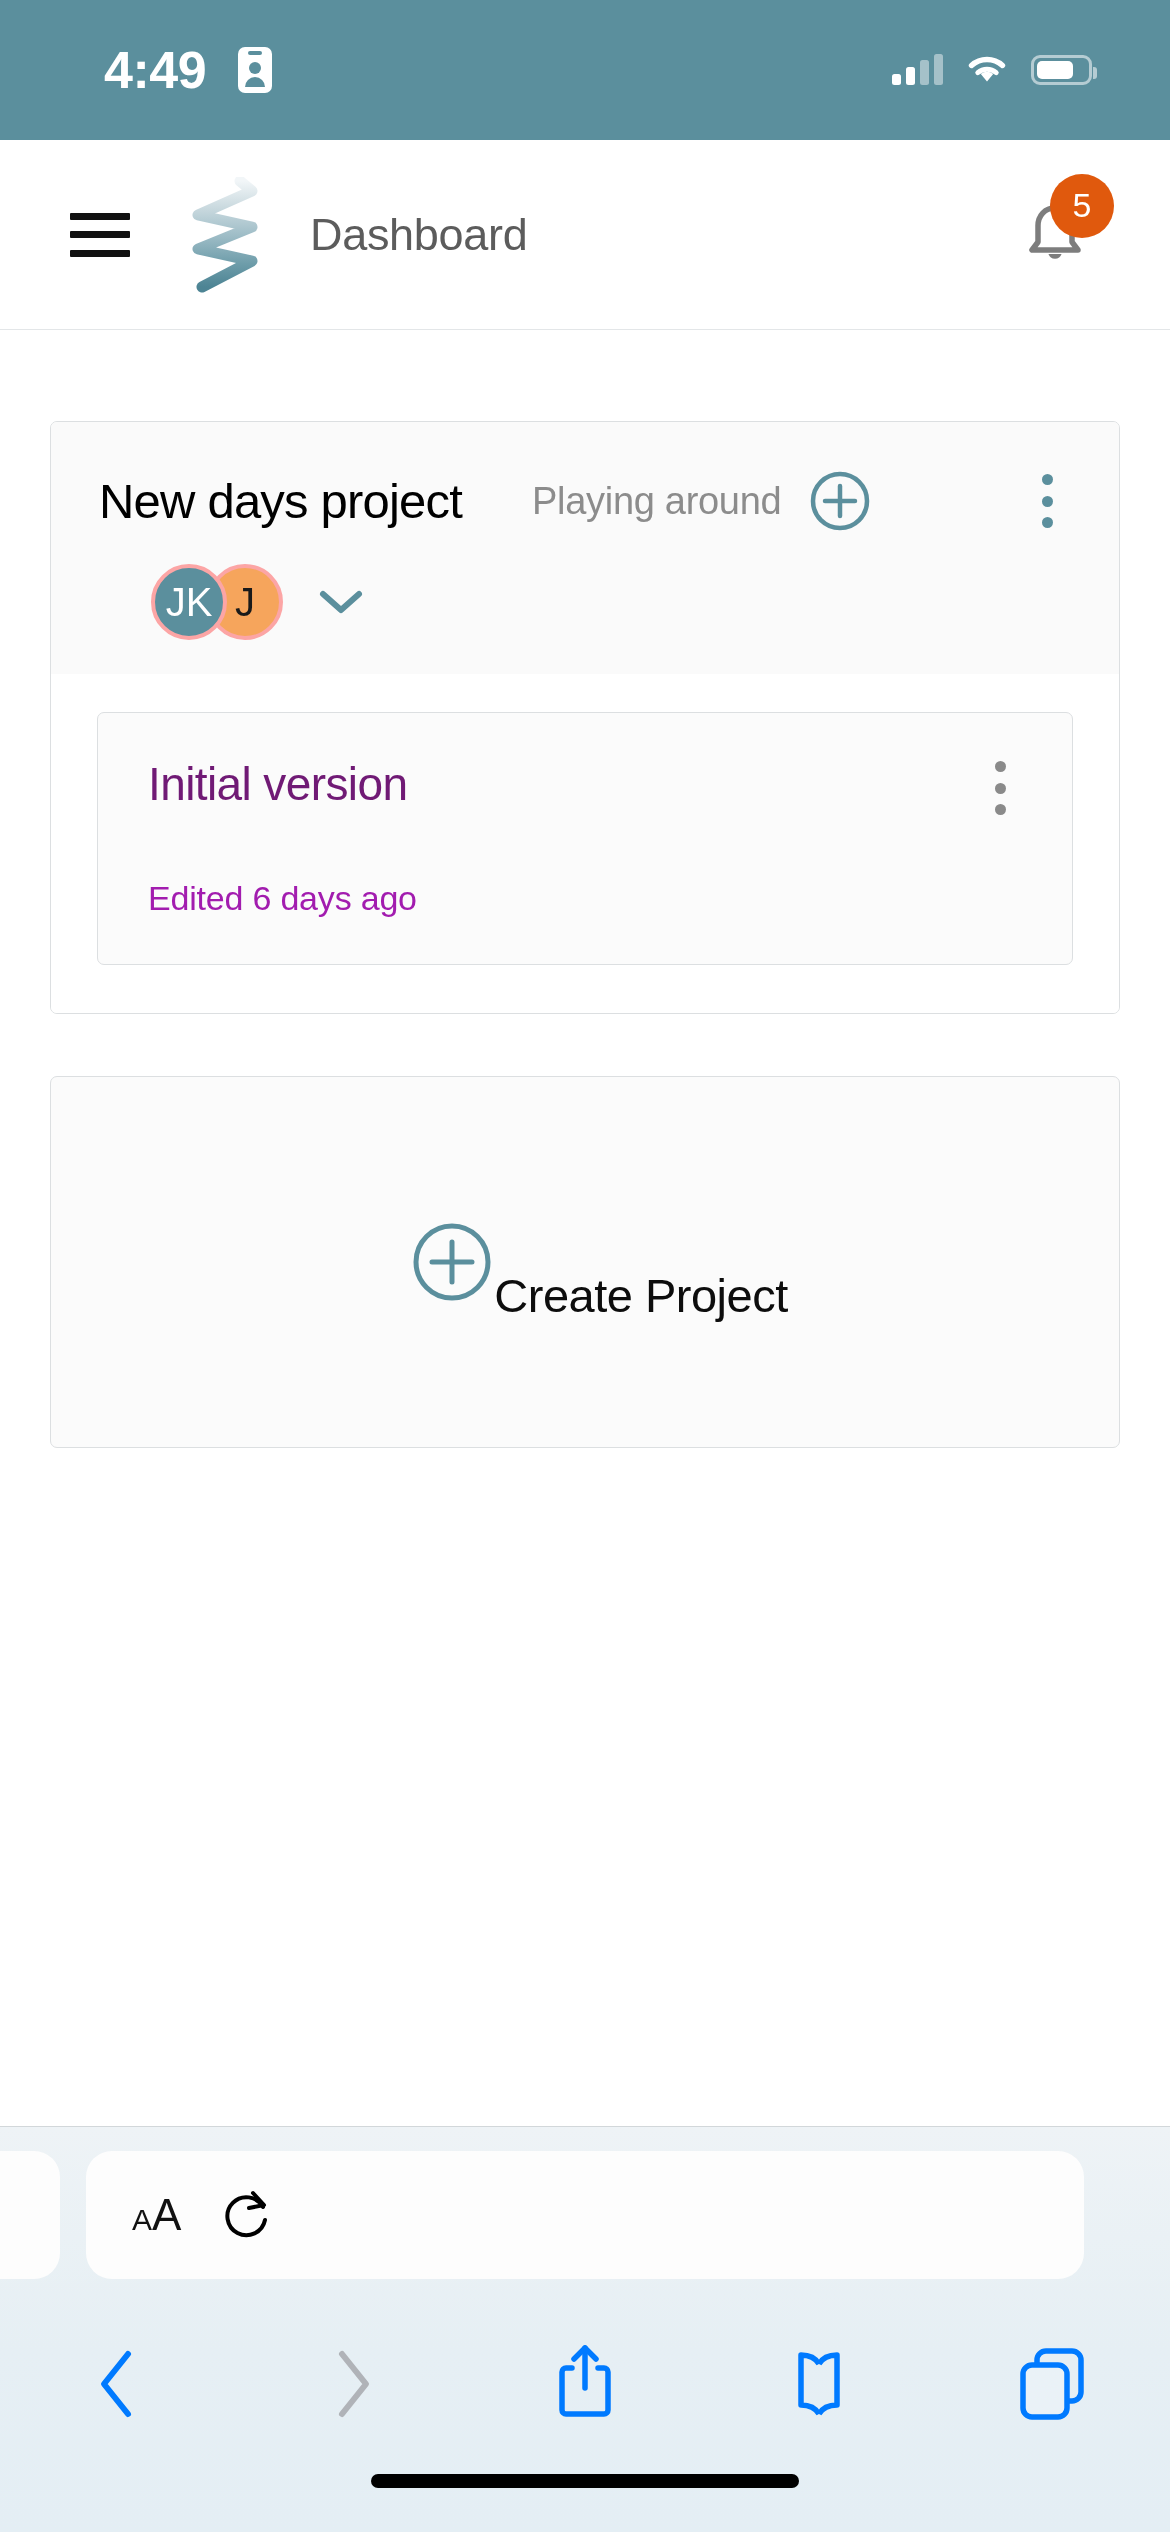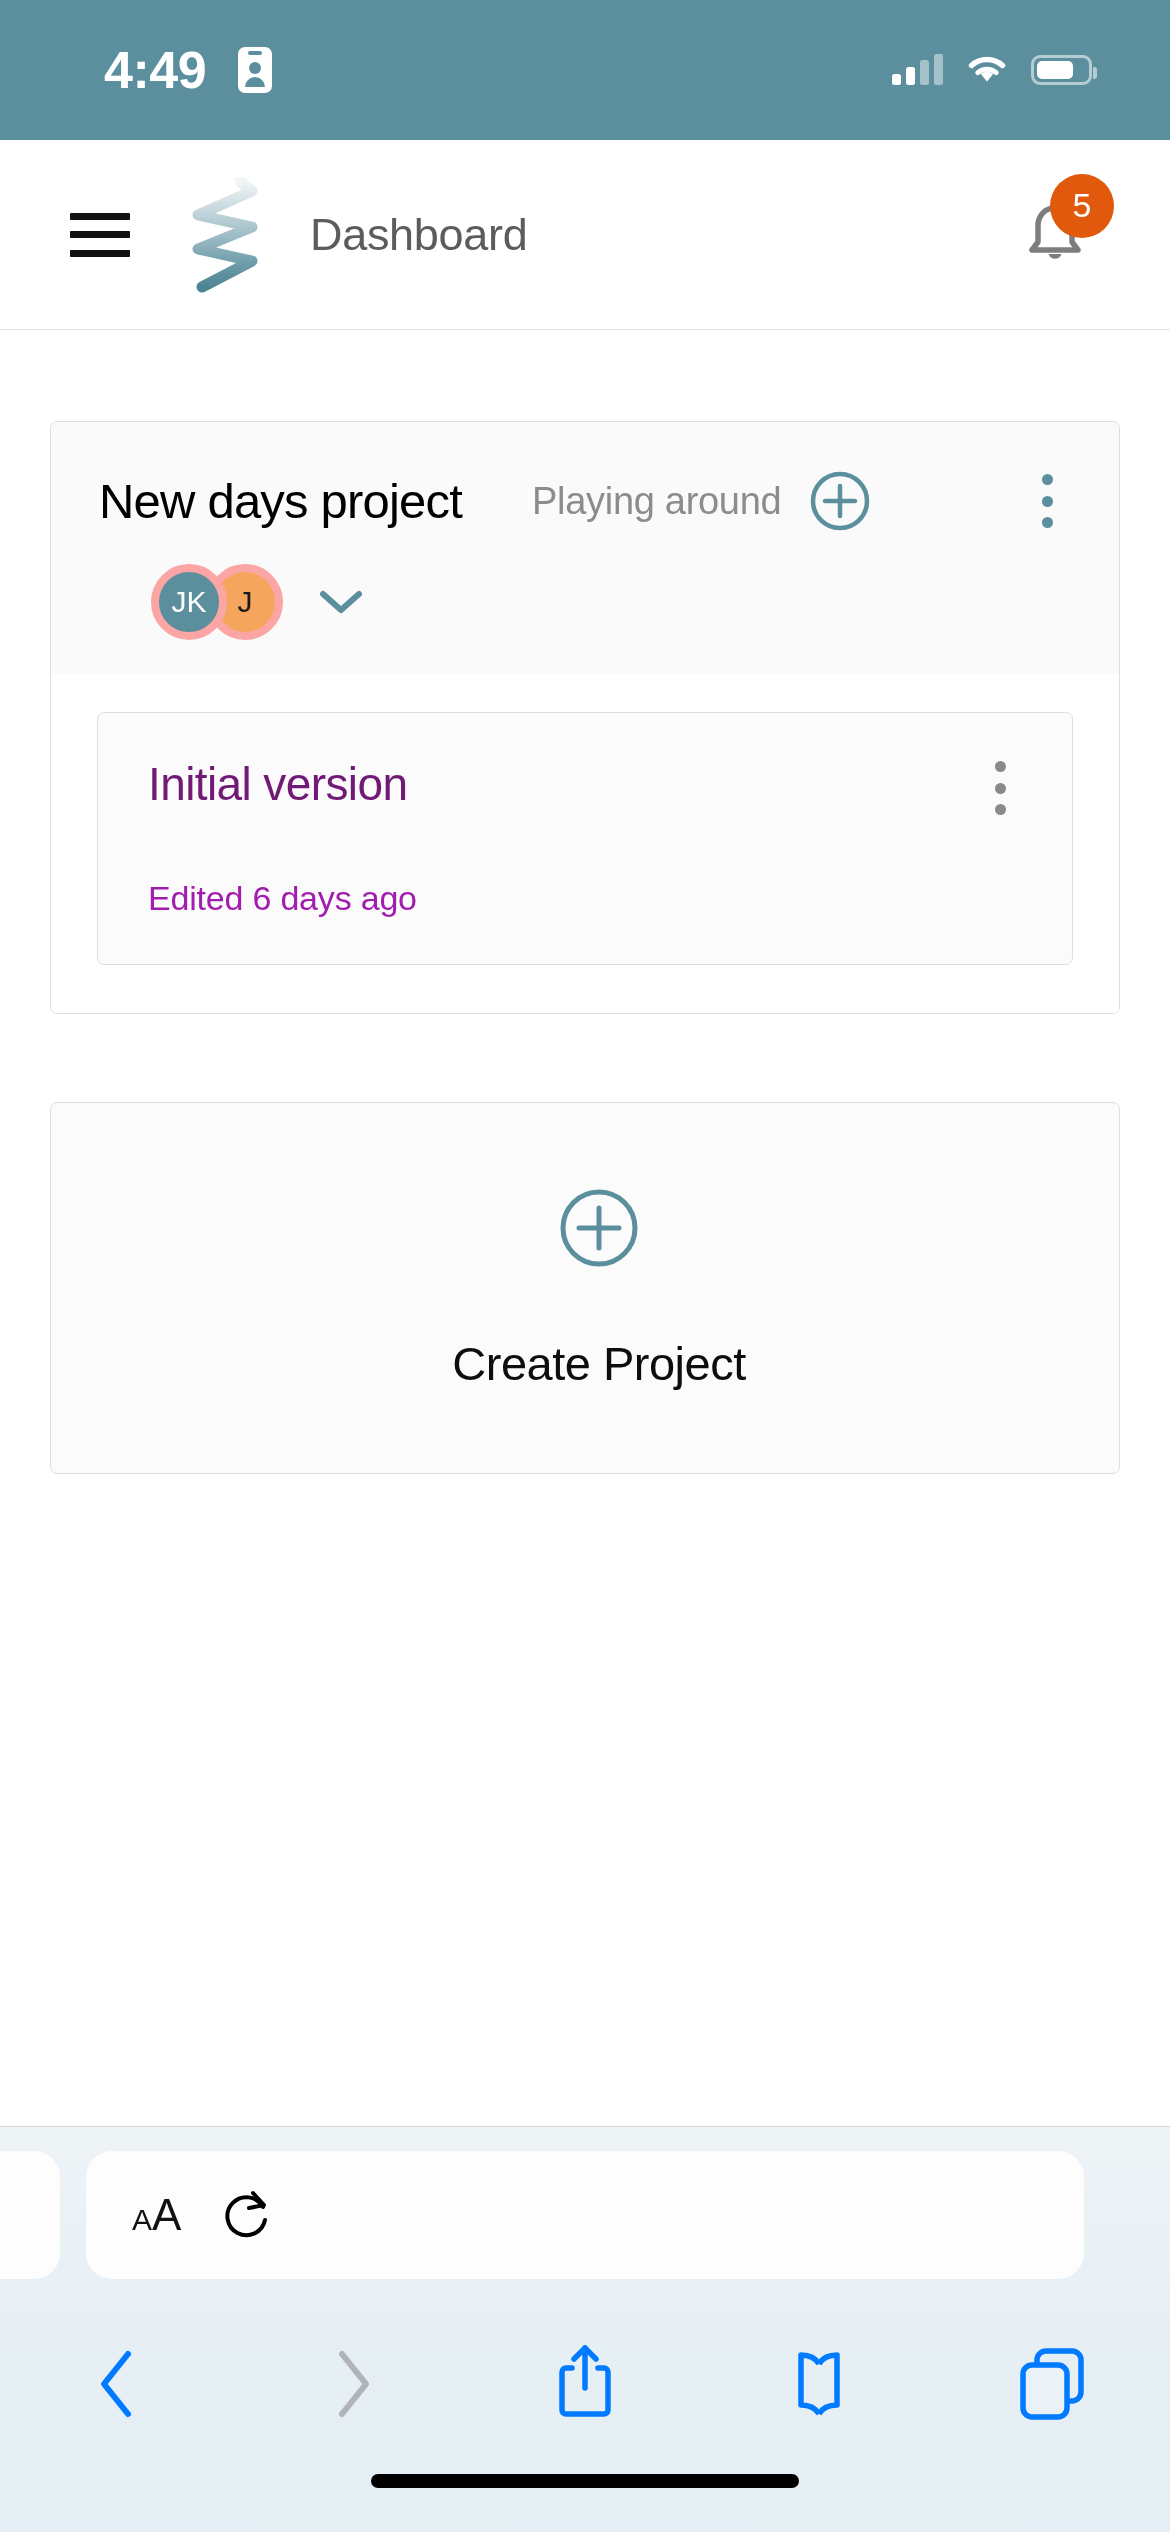--- a/index.html
+++ b/index.html
@@ -73,37 +73,37 @@
   .circle-plus{ margin-left:28px; width:62px; height:62px; flex:0 0 auto; }
   .kebab{ margin-left:auto; width:56px; height:62px; display:flex; flex-direction:column;
           align-items:center; justify-content:space-between; padding:4px 0; }
   .kebab i{ width:11px; height:11px; border-radius:50%; background:#5b8f9d; display:block; }
   .kebab.gray i{ background:#8a8a8a; }
 
   .ph-row2{ display:flex; align-items:center; margin-top:32px; padding-left:52px; }
   .avatars{ position:relative; height:76px; width:132px; }
   .avatar{
     position:absolute; top:0; width:76px; height:76px; border-radius:50%;
-    border:8px solid #fca5a5; display:flex; align-items:center; justify-content:center;
-    font-size:30px; color:#fff;
+    border:4px solid #fca5a5; display:flex; align-items:center; justify-content:center;
+    font-size:40px; color:#fff;
   }
   .avatar.back{ left:56px; background:#f6a55c; color:#1a1a1a; }
   .avatar.front{ left:0; background:#5b8f9d; }
   .chevron{ margin-left:34px; width:48px; height:30px; }
 
   .version-wrap{ padding:38px 46px 48px 46px; background:#fff; border-radius:0 0 6px 6px; }
   .version-card{ border:1px solid #dcdfe1; border-radius:7px; background:#fbfbfb;
                  padding:44px 44px 46px 50px; }
   .vc-top{ display:flex; align-items:flex-start; }
   .version-title{ font-size:46px; color:#701a75; letter-spacing:-0.6px; }
   .version-meta{ margin-top:60px; font-size:34px; color:#a21caf; letter-spacing:-0.2px; }
 
-  .create-card{ margin-top:88px; border:1px solid #dcdfe1; border-radius:7px;
+  .create-card{ margin-top:62px; border:1px solid #dcdfe1; border-radius:7px;
                 background:#fbfbfb; height:372px;
-                display:flex; flex-direction:column; align-items:center; justify-content:center;padding-left:28px; }
+                display:flex; flex-direction:row; align-items:center; justify-content:center;padding-left:28px; }
   .create-plus{ width:84px; height:84px; }
   .create-label{ margin-top:66px; font-size:47px; color:#0d0d0d; letter-spacing:-0.5px; }
 
   
   .safari{
     position:absolute; left:0; bottom:0; width:1170px; height:406px;
     background:linear-gradient(180deg,#eef3f6 0%,#e6eff4 55%,#e4eef4 100%);
     border-top:1px solid #d2d7da;
   }
   .tabstrip{ position:absolute; top:24px; left:0; width:1170px; height:128px; }

